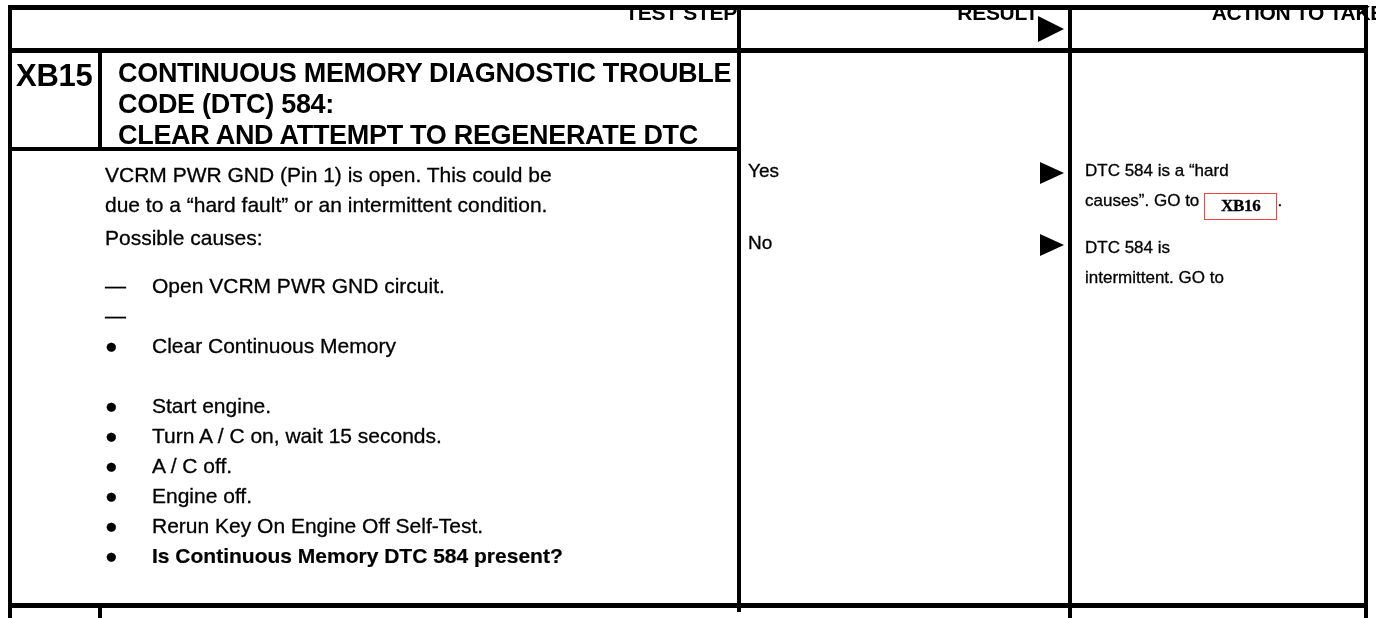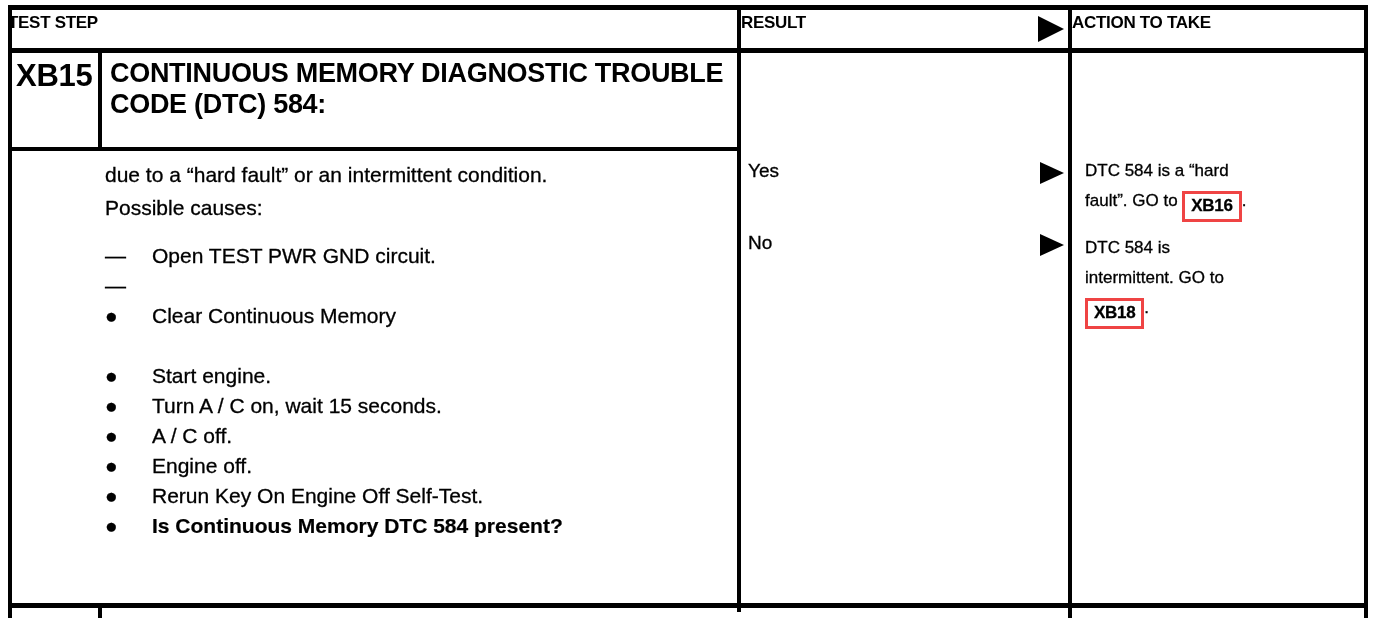--- a/index.html
+++ b/index.html
@@ -3,34 +3,34 @@
 <meta charset="utf-8">
 <style>
   html,body{margin:0;padding:0;background:#fff}
   .page{
     position:relative;width:1376px;height:618px;background:#ffffff;
     color:#000;font-family:"Liberation Sans","DejaVu Sans",sans-serif;
     overflow:hidden;
   }
   .rule{position:absolute;background:#000}
   .hdr{
-    position:absolute;top:13px;font-weight:bold;font-size:17px;
-    text-align:left;letter-spacing:-0.3px;
+    position:absolute;top:1px;font-weight:bold;font-size:21px;
+    text-align:right;letter-spacing:-0.3px;
   }
   .tri{
     position:absolute;width:0;height:0;border-style:solid;
     border-color:transparent transparent transparent #000;
   }
   .tri.hdr-size{border-width:13px 0 13px 26px}
   .tri.row-size{border-width:11px 0 11px 24px}
   .step-id{
     position:absolute;left:16px;top:58px;font-size:31px;font-weight:bold;letter-spacing:-0.3px;
   }
   .step-title{
-    position:absolute;left:110px;top:58px;font-size:27px;font-weight:bold;
+    position:absolute;left:118px;top:58px;font-size:27px;font-weight:bold;
     line-height:31px;letter-spacing:-0.3px;white-space:nowrap;
   }
   .body-block{
     position:absolute;left:105px;top:160px;width:635px;
     font-size:21px;line-height:30px;-webkit-text-stroke:0.3px #000;
   }
   .body-block .ln{white-space:nowrap}
   .possible{margin-top:3px}
   .dash-list{margin-top:18px}
   .li{display:flex}
@@ -39,23 +39,24 @@
   .question{font-weight:bold;-webkit-text-stroke:0.2px #000}
   .result-label{
     position:absolute;left:748px;font-size:19px;-webkit-text-stroke:0.3px #000;
   }
   .action-para{
     position:absolute;left:1085px;width:282px;font-size:17px;line-height:30px;
     -webkit-text-stroke:0.3px #000;
   }
   .action-para .ln{white-space:nowrap}
   .ref{
-    display:inline-block;font-weight:bold;border:3px solid #ef4444;
-    line-height:23px;height:25px;padding:0 6px;vertical-align:-5px;
+    display:inline-block;font-weight:bold;border:1px solid #ef4444;
+    line-height:23px;height:25px;padding:0 16px;vertical-align:-5px;
     letter-spacing:-0.3px;
+    font-family:Liberation Serif, serif;
   }
 </style>
 </head>
 <body>
 
 <div class="page">
 
   <div class="rule" style="left:8px;top:5px;width:1360px;height:5px"></div>
   <div class="rule" style="left:8px;top:5px;width:4px;height:613px"></div>
   <div class="rule" style="left:1364px;top:5px;width:4px;height:613px"></div>
@@ -69,31 +70,33 @@
 
   <div class="hdr" style="left:8px;width:729px">TEST STEP</div>
   <div class="hdr" style="left:741px;width:297px">RESULT</div>
   <span class="tri hdr-size" style="left:1038px;top:16px"></span>
   <div class="hdr" style="left:1072px;width:312px">ACTION TO TAKE</div>
 
   <div class="step-id">XB15</div>
   <div class="step-title" id="step-title">
       <div class="tl">CONTINUOUS MEMORY DIAGNOSTIC TROUBLE</div>
       <div class="tl">CODE (DTC) 584:</div>
+      <div class="tl">CLEAR AND ATTEMPT TO REGENERATE DTC</div>
     </div>
 
   <div class="body-block">
     <div id="desc-lines">
+        <div class="ln">VCRM PWR GND (Pin 1) is open. This could be</div>
         <div class="ln">due to a “hard fault” or an intermittent condition.</div>
       </div>
     <div class="ln possible">Possible causes:</div>
     <div class="dash-list" id="dash-list">
         <div class="li">
           <span class="mk">—</span>
-          <span>Open TEST PWR GND circuit.</span>
+          <span>Open VCRM PWR GND circuit.</span>
         </div>
         <div class="li">
           <span class="mk">—</span>
         </div>
       </div>
     <div id="bullet-group1">
         <div class="li">
           <span class="mk">●</span>
           <span>Clear Continuous Memory</span>
         </div>
@@ -126,21 +129,20 @@
     </div>
   </div>
 
   <div class="result-label" style="top:160px">Yes</div>
   <span class="tri row-size" style="left:1040px;top:162px"></span>
   <div class="result-label" style="top:232px">No</div>
   <span class="tri row-size" style="left:1040px;top:234px"></span>
 
   <div class="action-para" style="top:156px" id="action-0">
       <div class="ln"><span>DTC 584 is a “hard</span></div>
-      <div class="ln"><span>fault”. GO to </span><span class="ref">XB16</span><span>.</span></div>
+      <div class="ln"><span>causes”. GO to </span><span class="ref">XB16</span><span>.</span></div>
     </div>
   <div class="action-para" style="top:233px" id="action-1">
       <div class="ln"><span>DTC 584 is</span></div>
       <div class="ln"><span>intermittent. GO to</span></div>
-      <div class="ln"><span class="ref">XB18</span><span>.</span></div>
     </div>
 
 </div>
 
 </body></html>

